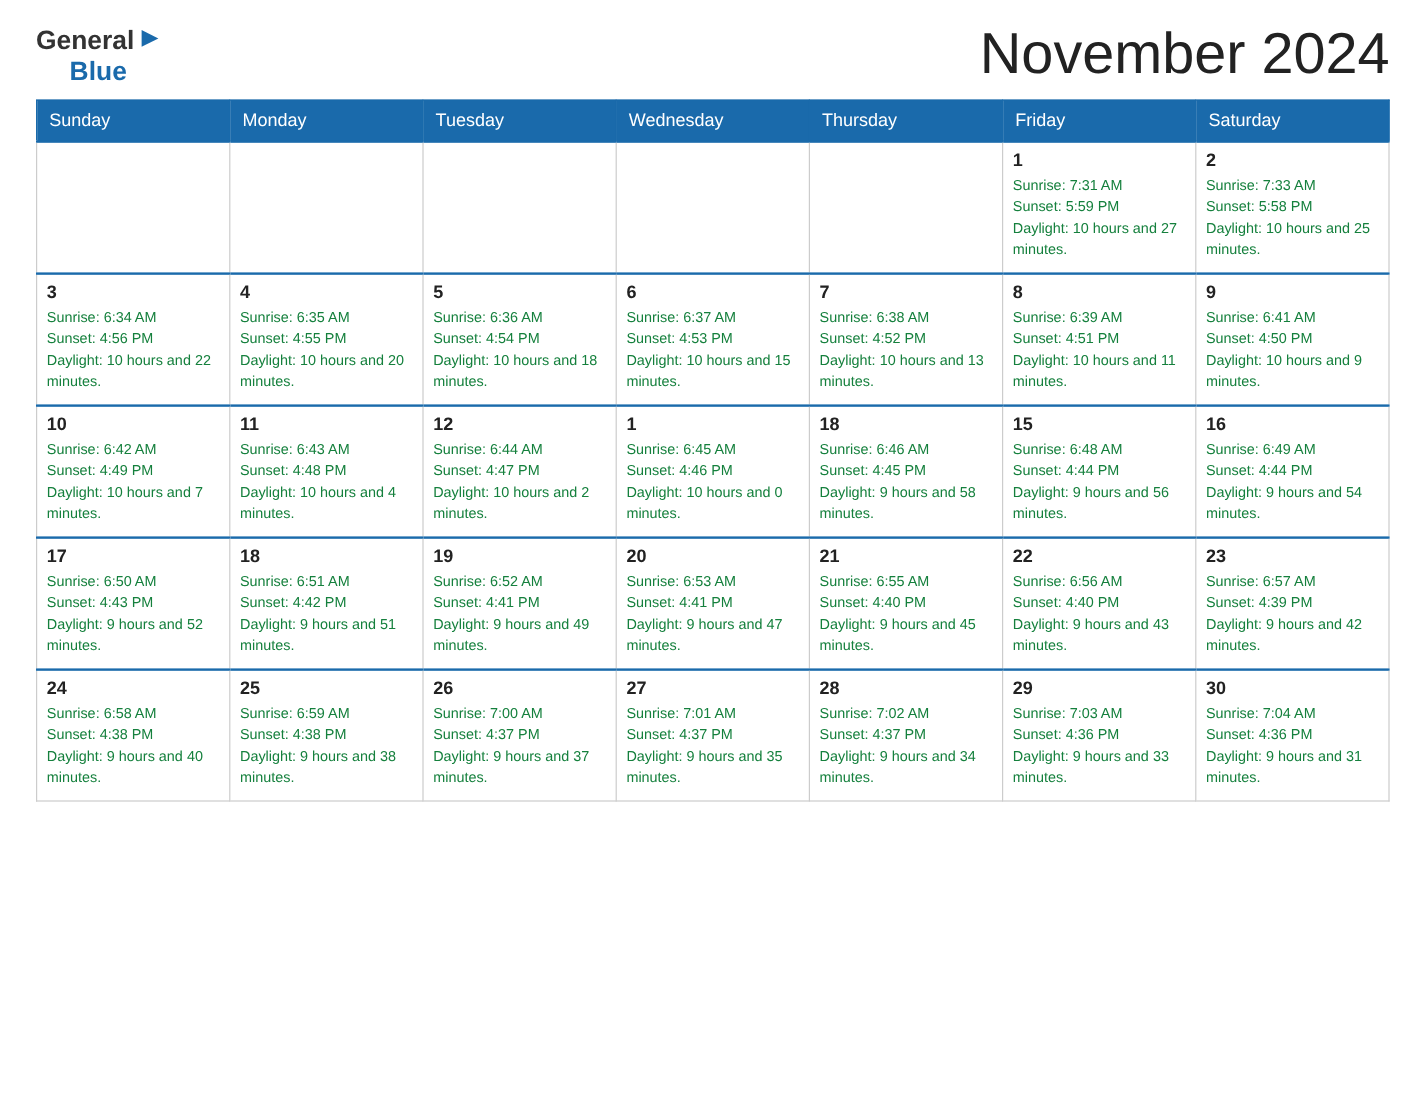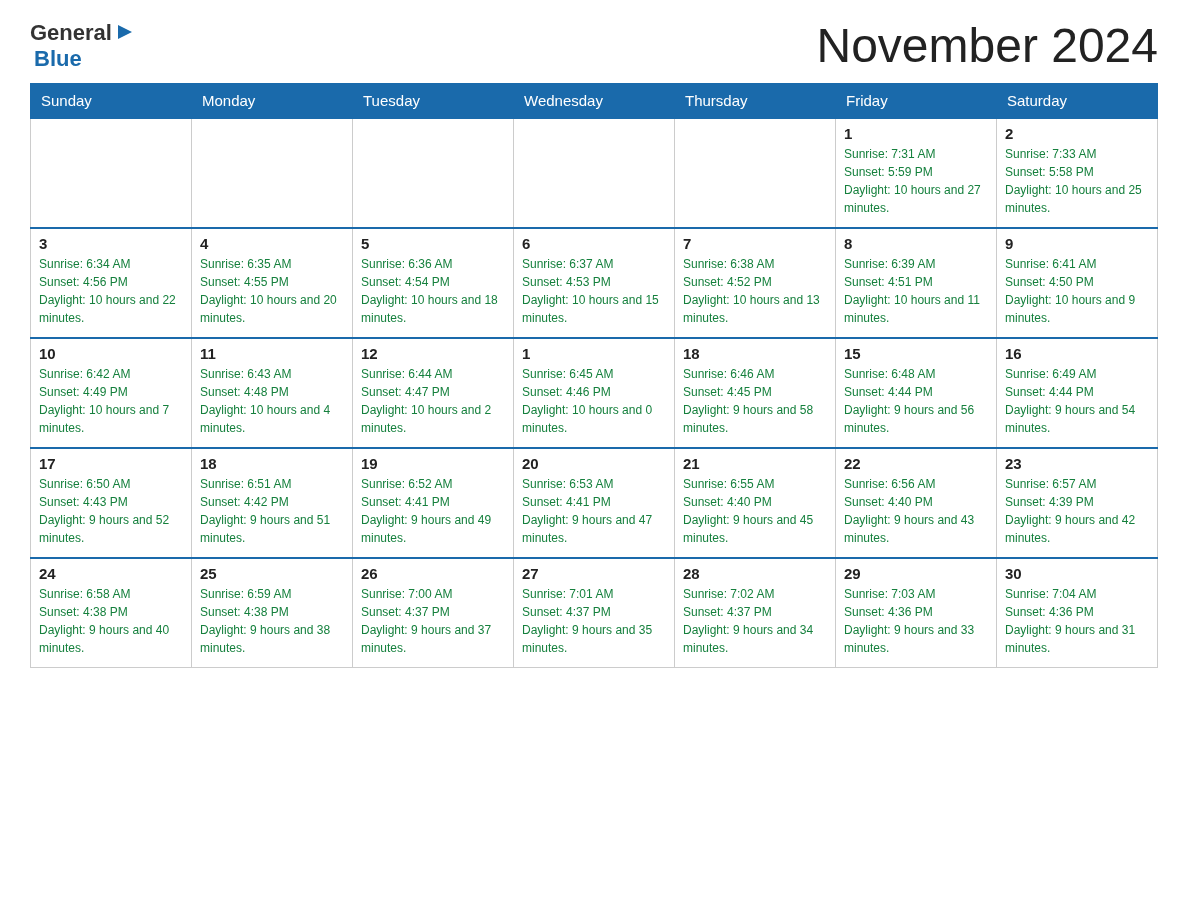--- a/index.html
+++ b/index.html
@@ -5,21 +5,21 @@
     * { box-sizing: border-box; margin: 0; padding: 0; }
     body {
       font-family: Arial, sans-serif;
       background: #fff;
       padding: 20px 30px;
       color: #222;
     }
     .header-area {
       display: flex;
       justify-content: space-between;
-      align-items: center;
+      align-items: flex-end;
       margin-bottom: 10px;
     }
     .title-area {
       text-align: right;
     }
     .main-title {
       font-size: 48px;
       font-weight: normal;
       color: #222;
       line-height: 1.1;
@@ -91,21 +91,21 @@
   <div class="logo-wrapper">
     <div class="logo-line1">
       <span style="font-size:22px;font-weight:bold;color:#333;">General</span>
       <div style="display:inline-block;margin-left:4px;margin-top:2px;">
         <svg width="18" height="18" viewBox="0 0 18 18">
           <polygon points="2,2 16,9 2,16" fill="#1a6aab"></polygon>
         </svg>
       </div>
     </div>
     <div class="logo-line2">
-      <span style="font-size:22px;font-weight:bold;color:#1a6aab;margin-left:0;">Blue</span>
+      <span style="font-size:22px;font-weight:bold;color:#1a6aab;margin-left:24px;">Blue</span>
     </div>
   </div>
   <div class="title-area">
     <div class="main-title">November 2024</div>
   </div>
 </div>
 
 <table class="calendar">
   <thead>
     <tr>

